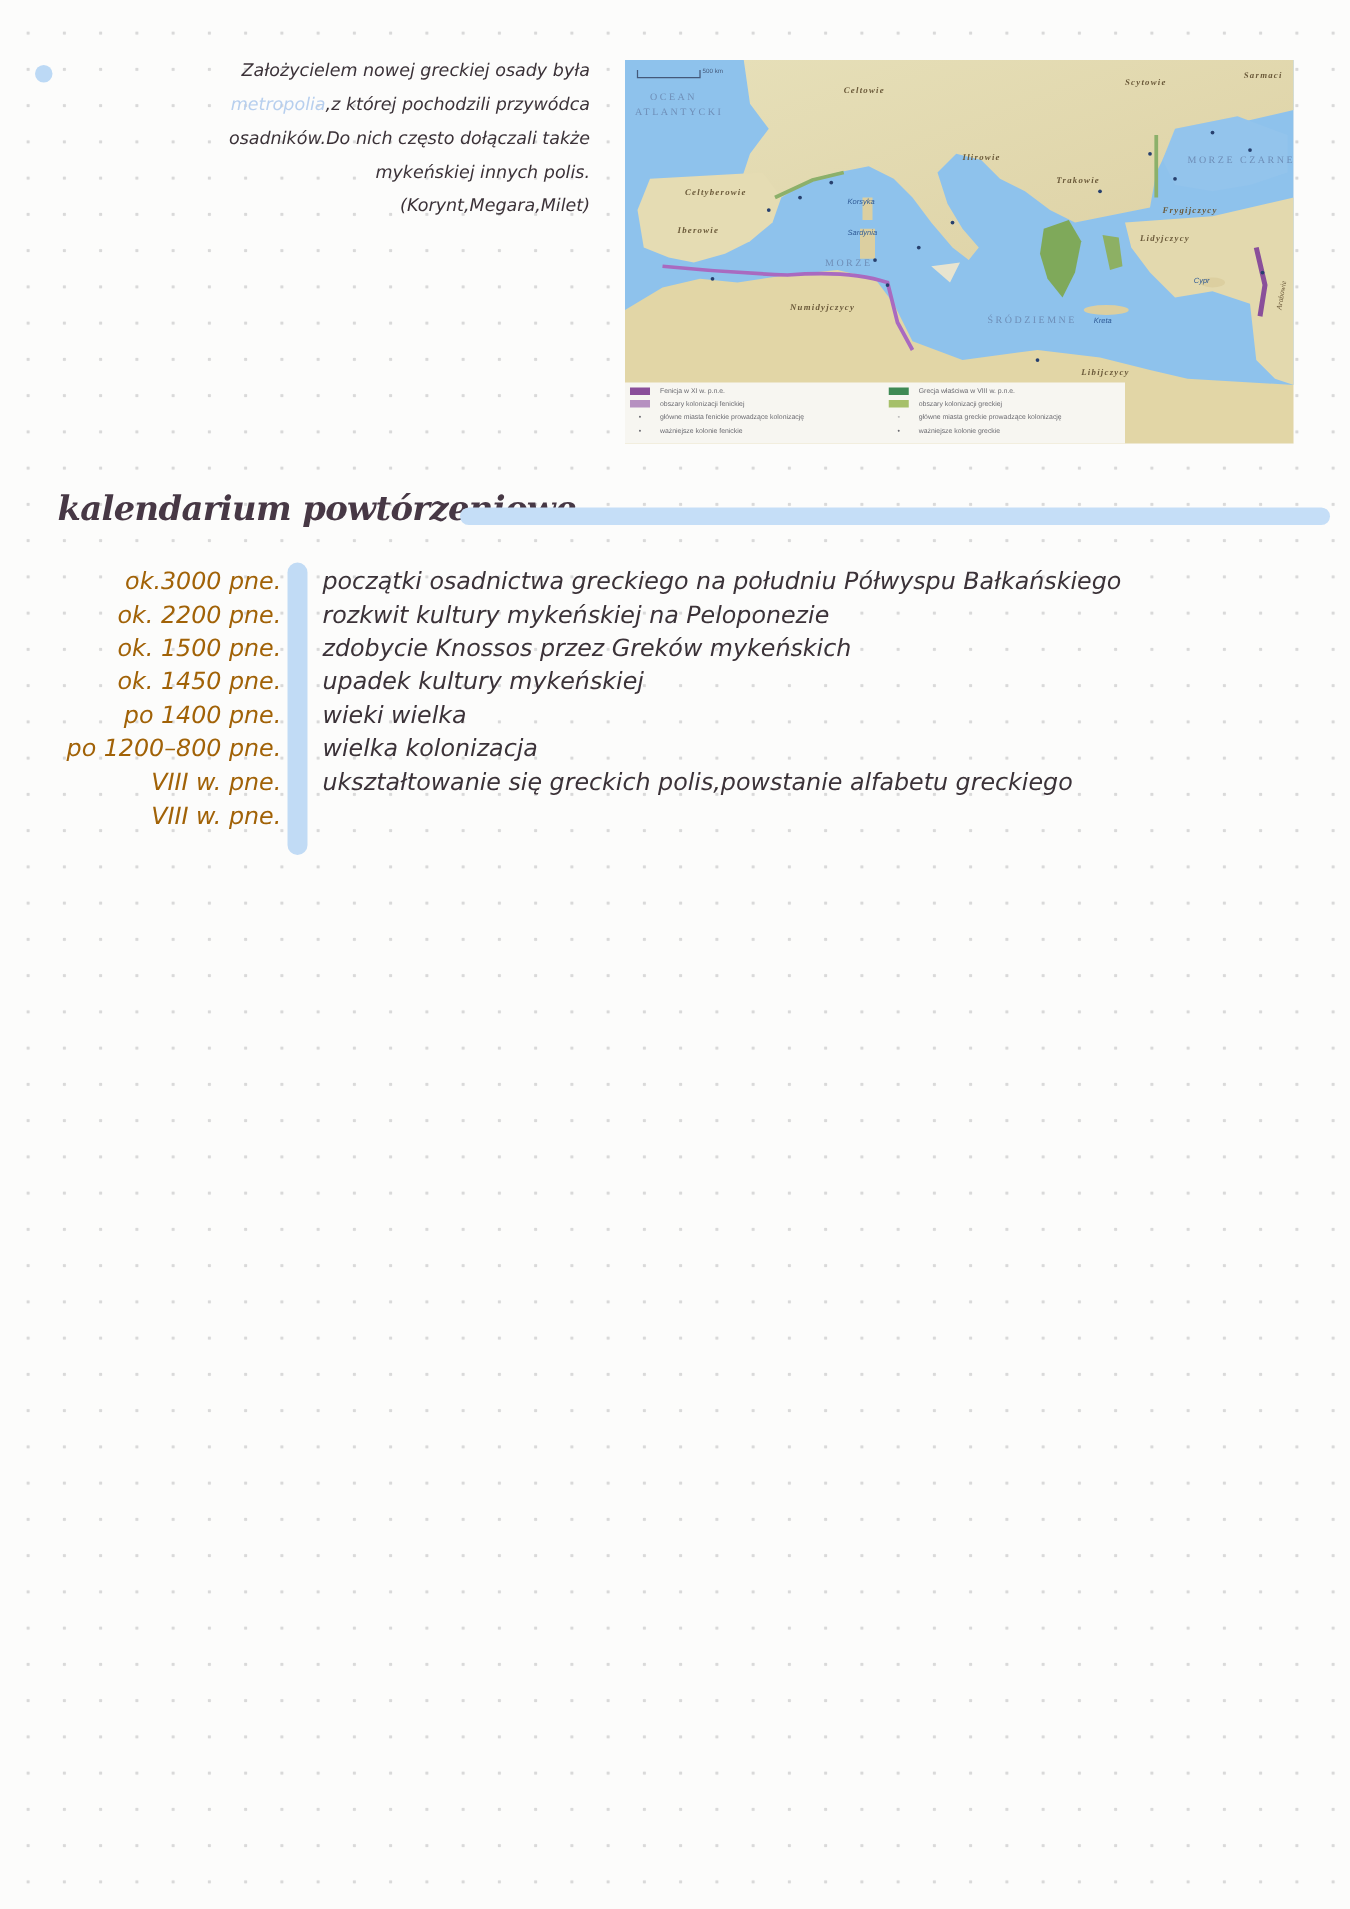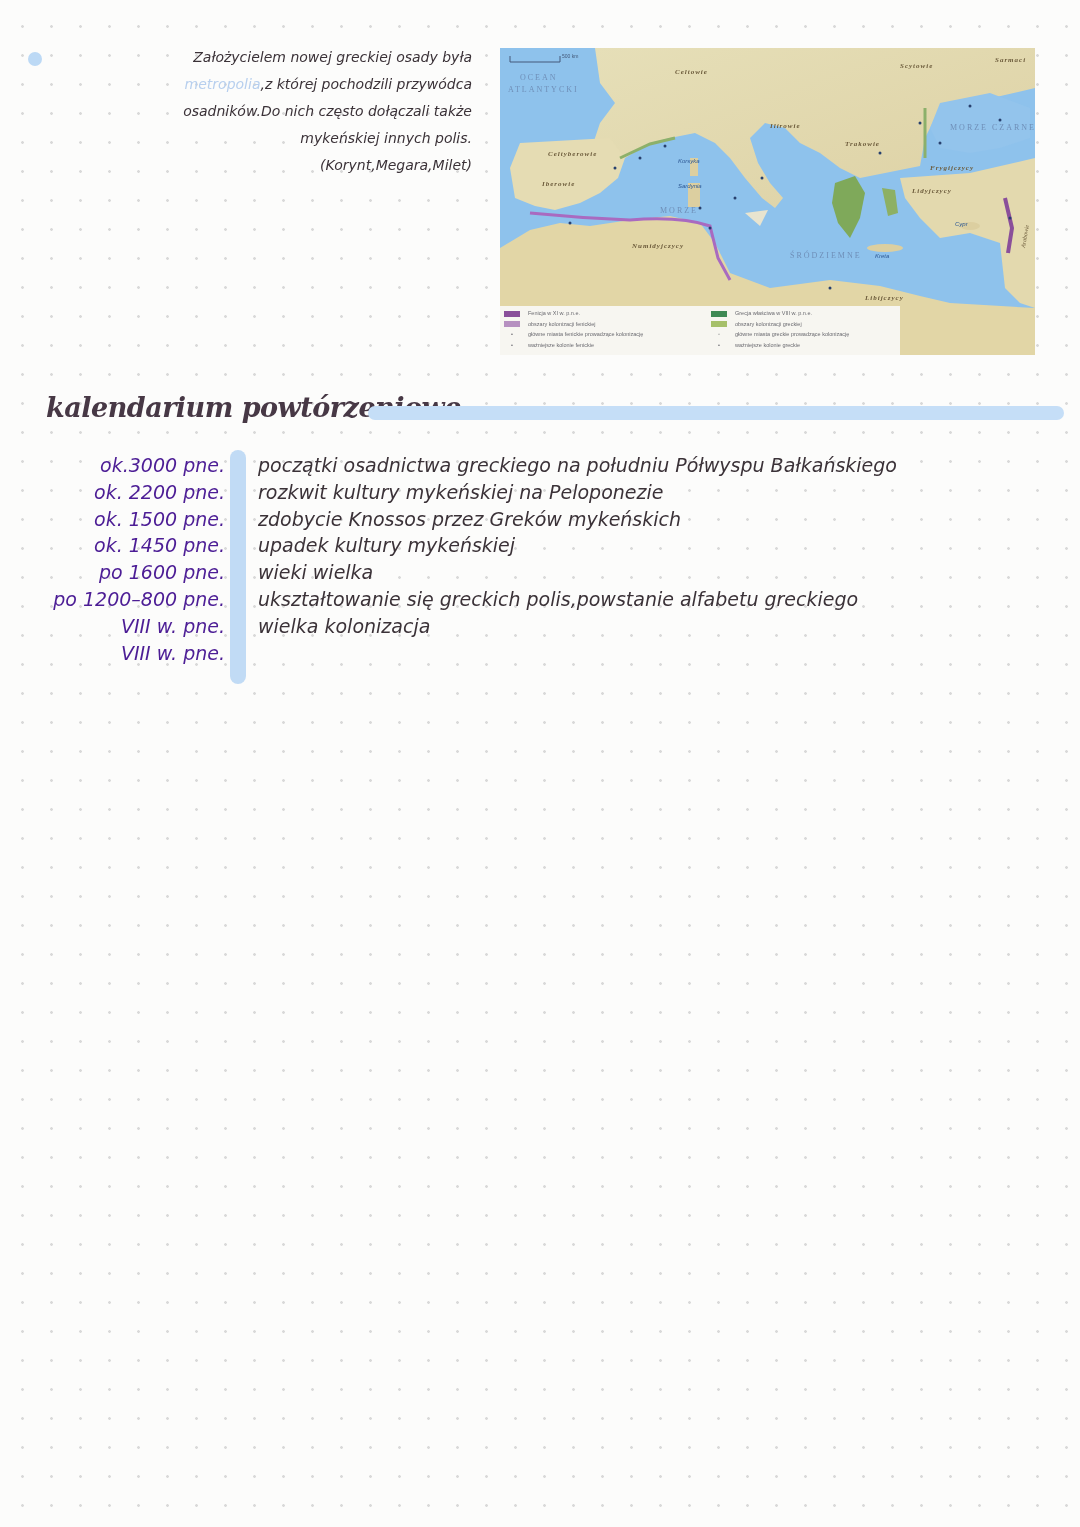--- a/index.html
+++ b/index.html
@@ -33,21 +33,21 @@
       font-family: "DejaVu Serif", serif; font-style: italic; font-weight: bold;
       font-size: 27px; color: #473845; letter-spacing: -0.5px;
     }
     .heading-bar {
       position: absolute; left: 368px; top: 406px; width: 696px; height: 14px;
       border-radius: 7px; background: #c5def7;
     }
     .timeline { position: absolute; left: 0; top: 452px; width: 1080px; }
     .tl-dates {
       position: absolute; left: 40px; width: 185px; text-align: right;
-      font-size: 19px; line-height: 26.8px; color: #4c1d95; font-style: italic;
+      font-size: 19px; line-height: 26.8px; color: #a16207; font-style: italic;
     }
     .tl-bar {
       position: absolute; left: 230px; top: -2px; width: 16px; height: 234px;
       border-radius: 8px; background: #c1dbf5;
     }
     .tl-events {
       position: absolute; left: 258px; width: 800px;
       font-size: 19px; line-height: 26.8px; color: #3b3238; font-style: italic;
     }
     .tl-row { white-space: nowrap; }
@@ -173,28 +173,28 @@
 
 <div class="heading">kalendarium powtórzeniowe</div>
 <div class="heading-bar"></div>
 
 <div class="timeline">
   <div class="tl-dates">
     <div class="tl-row">ok.3000 pne.</div>
     <div class="tl-row">ok. 2200 pne.</div>
     <div class="tl-row">ok. 1500 pne.</div>
     <div class="tl-row">ok. 1450 pne.</div>
-    <div class="tl-row">po 1600 pne.</div>
+    <div class="tl-row">po 1400 pne.</div>
     <div class="tl-row">po 1200–800 pne.</div>
     <div class="tl-row">VIII w. pne.</div>
     <div class="tl-row">VIII w. pne.</div>
   </div>
   <div class="tl-bar"></div>
   <div class="tl-events">
     <div class="tl-row">początki osadnictwa greckiego na południu Półwyspu Bałkańskiego</div>
     <div class="tl-row">rozkwit kultury mykeńskiej na Peloponezie</div>
     <div class="tl-row">zdobycie Knossos przez Greków mykeńskich</div>
     <div class="tl-row">upadek kultury mykeńskiej</div>
     <div class="tl-row">wieki wielka</div>
+    <div class="tl-row">wielka kolonizacja</div>
     <div class="tl-row">ukształtowanie się greckich polis,powstanie alfabetu greckiego</div>
-    <div class="tl-row">wielka kolonizacja</div>
   </div>
 </div>
 
 </body></html>

